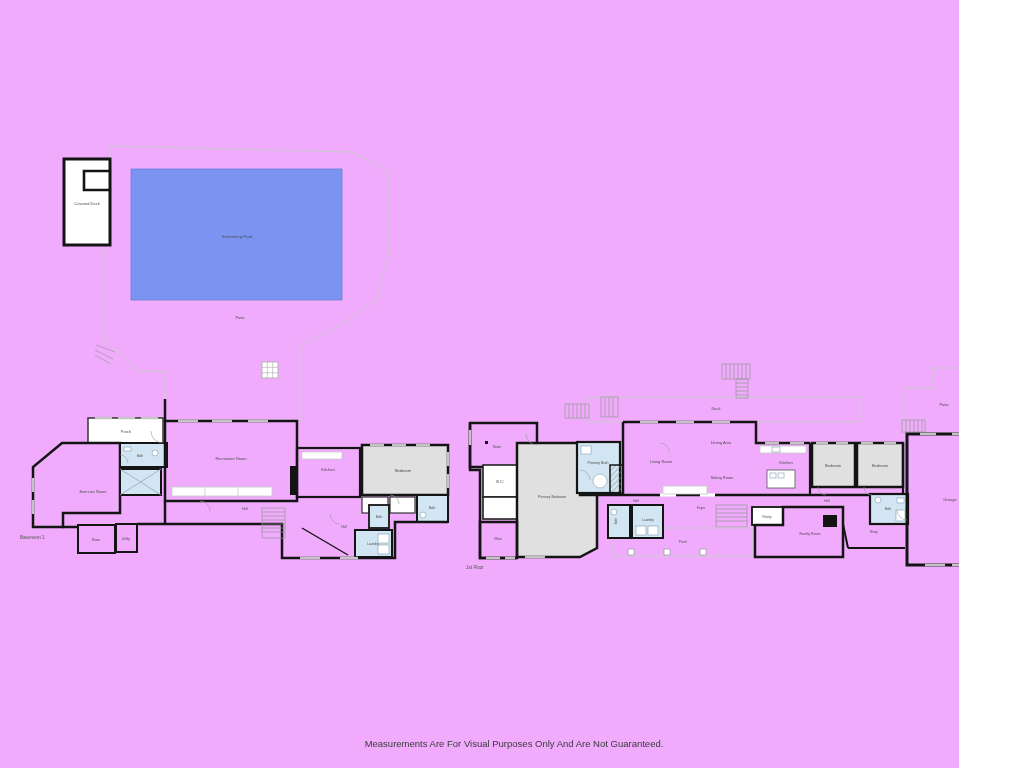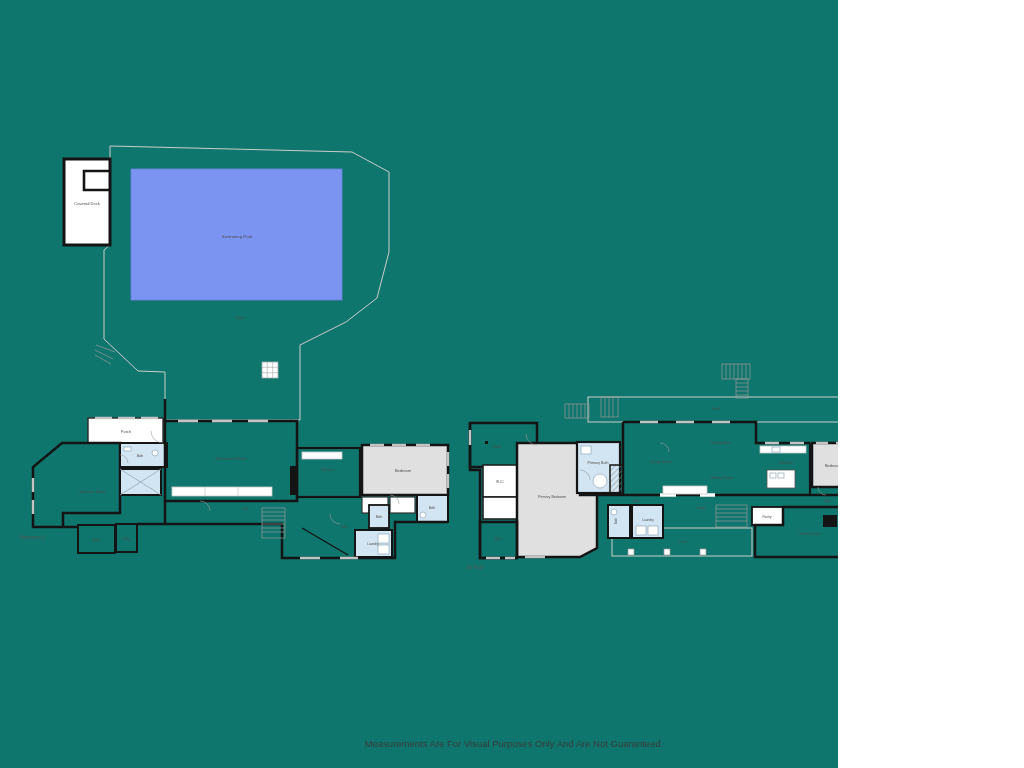--- a/index.html
+++ b/index.html
@@ -1,16 +1,16 @@
 <!DOCTYPE html>
 <html><head>
 <meta charset="utf-8">
 <style>
   html,body{margin:0;padding:0;background:#ffffff;}
-  #canvas{position:relative;width:838px;height:768px;background:#0f766e;overflow:hidden;}
+  #canvas{position:relative;width:959px;height:768px;background:#f0abfc;overflow:hidden;}
   svg{display:block;}
   svg text{font-family:"Liberation Sans","DejaVu Sans",sans-serif;fill:#4d4d4d;}
   .room-label{font-size:4px;text-anchor:middle;}
   .room-label-sm{font-size:3.2px;text-anchor:middle;}
   .room-label-md{font-size:3.6px;text-anchor:middle;}
   .caption{font-size:4.6px;fill:#555;}
   .pool-label{font-size:4.4px;text-anchor:middle;}
   .disclaimer{font-size:9.5px;fill:#3a3a3a;text-anchor:middle;}
   .wall{stroke:#141414;fill:none;}
   .thin{stroke:#cccccc;fill:none;stroke-width:1;}

